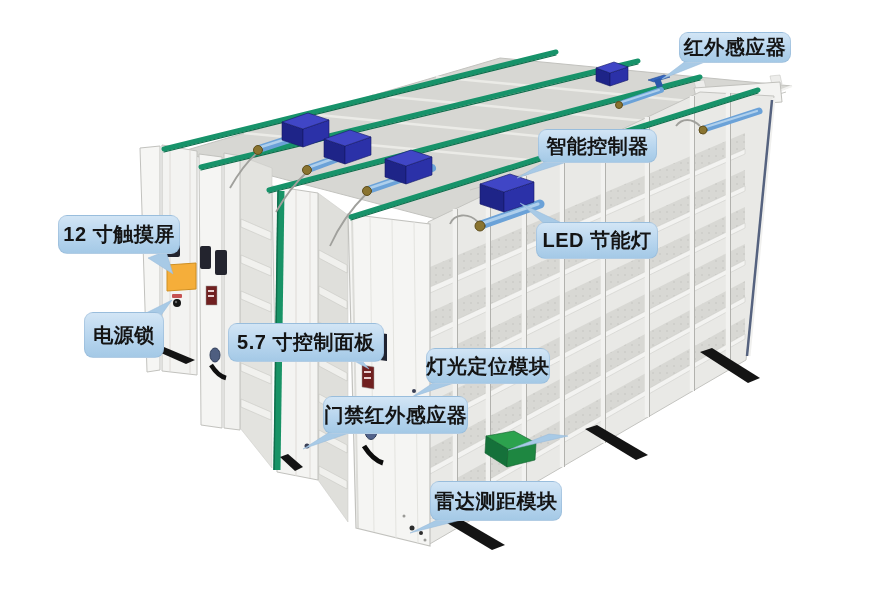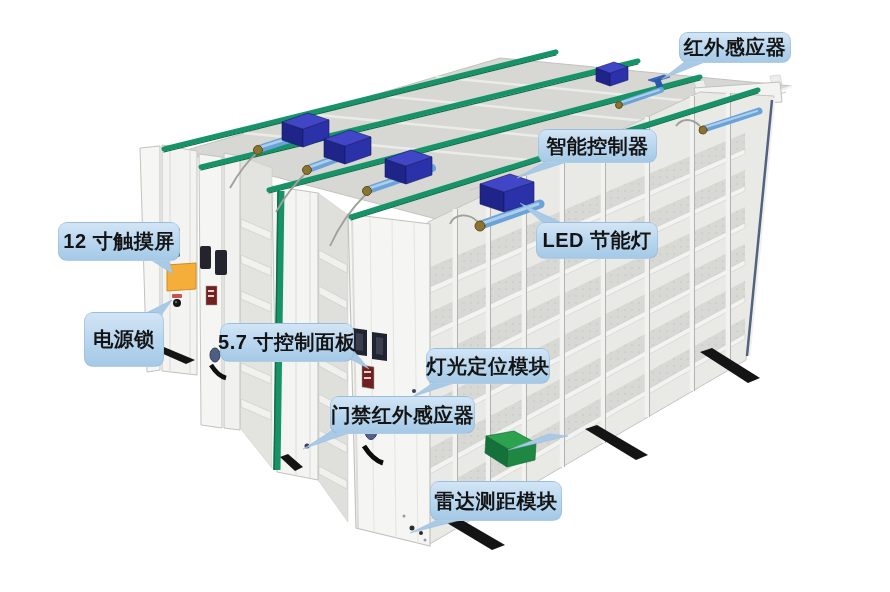--- a/index.html
+++ b/index.html
@@ -275,26 +275,26 @@
     <path d="M441,518 L461,520 L410,533 Z"></path>
   </g>
 </svg>
 
 <div class="callout" style="left:538px;top:129px;width:119px;height:34px;">智能控制器</div>
 
 <div class="callout" style="left:679px;top:32px;width:112px;height:31px;">红外感应器</div>
 
 <div class="callout" style="left:536px;top:222px;width:122px;height:37px;text-align:right;">LED 节能灯</div>
 
-<div class="callout" style="left:58px;top:222px;width:122px;height:39px;">12 寸触摸屏</div>
-
-<div class="callout" style="left:84px;top:312px;width:80px;height:55px;">电源锁</div>
-
-<div class="callout" style="left:220px;top:323px;width:134px;height:39px;">5.7 寸控制面板</div>
+<div class="callout" style="left:58px;top:215px;width:122px;height:39px;">12 寸触摸屏</div>
+
+<div class="callout" style="left:84px;top:312px;width:80px;height:46px;">电源锁</div>
+
+<div class="callout" style="left:228px;top:323px;width:156px;height:39px;">5.7 寸控制面板</div>
 
 <div class="callout" style="left:426px;top:348px;width:124px;height:36px;">灯光定位模块</div>
 
-<div class="callout" style="left:330px;top:396px;width:145px;height:38px;">门禁红外感应器</div>
+<div class="callout" style="left:323px;top:396px;width:145px;height:38px;">门禁红外感应器</div>
 
 
 <div class="callout" style="left:430px;top:481px;width:132px;height:40px;">雷达测距模块</div>
 
 </div>
 
 </body></html>

